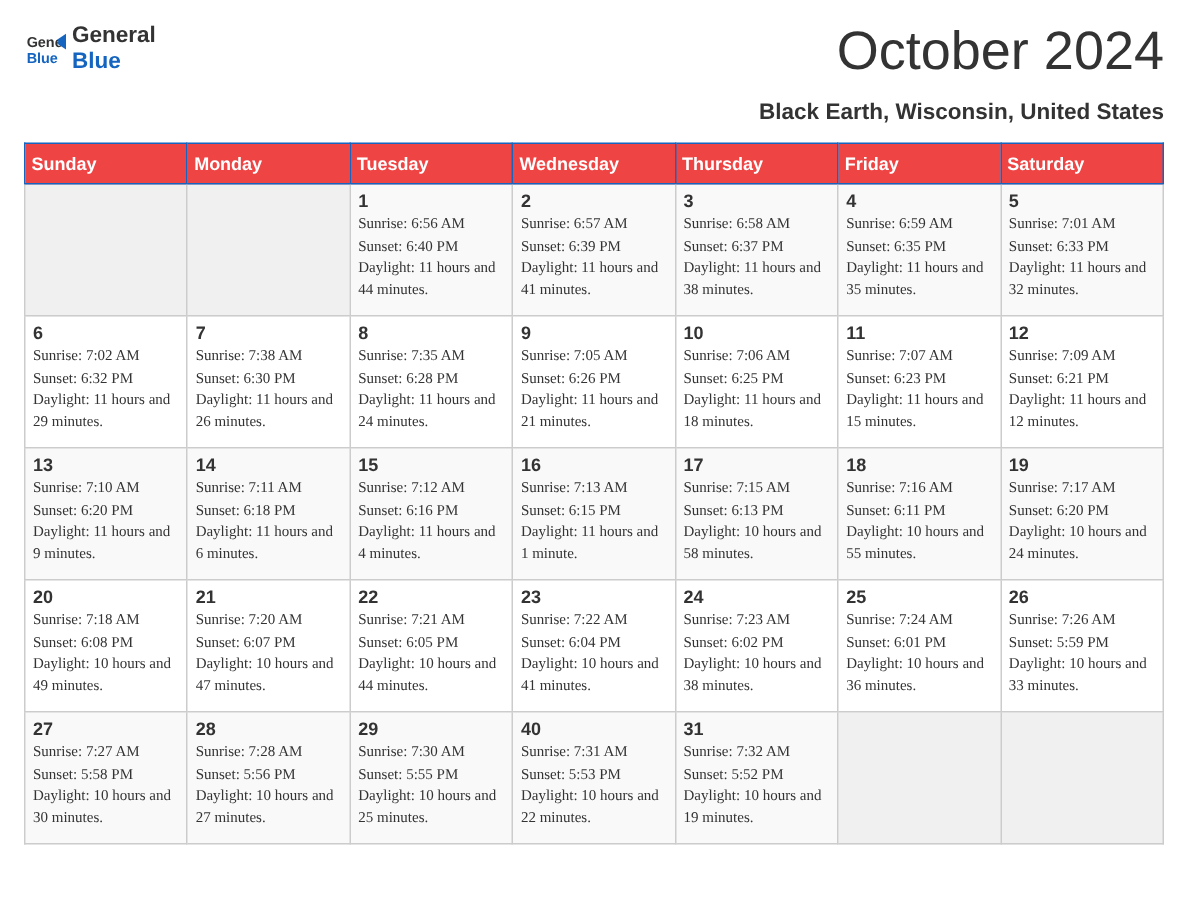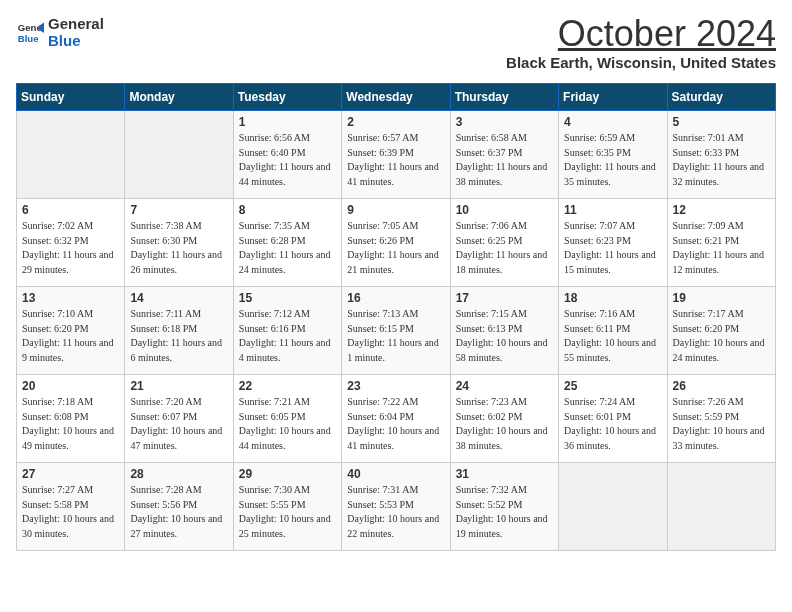--- a/index.html
+++ b/index.html
@@ -26,35 +26,34 @@
       height: 28px;
     }
     .title-block {
       text-align: right;
     }
     .month-title {
       font-size: 36px;
       font-weight: 300;
       color: #333;
       line-height: 1;
-      text-decoration: underline;
     }
     .location-title {
       font-size: 15px;
       color: #333;
       font-weight: bold;
-      margin-top: 2px;
+      margin-top: 14px;
     }
     table {
       width: 100%;
       border-collapse: collapse;
       font-size: 10.5px;
     }
     thead th {
-      background-color: #0c4a6e;
+      background-color: #ef4444;
       color: #fff;
       padding: 6px 4px;
       text-align: left;
       font-size: 12px;
       font-weight: bold;
       border: 1px solid #1565c0;
     }
     tbody td {
       border: 1px solid #ccc;
       vertical-align: top;

